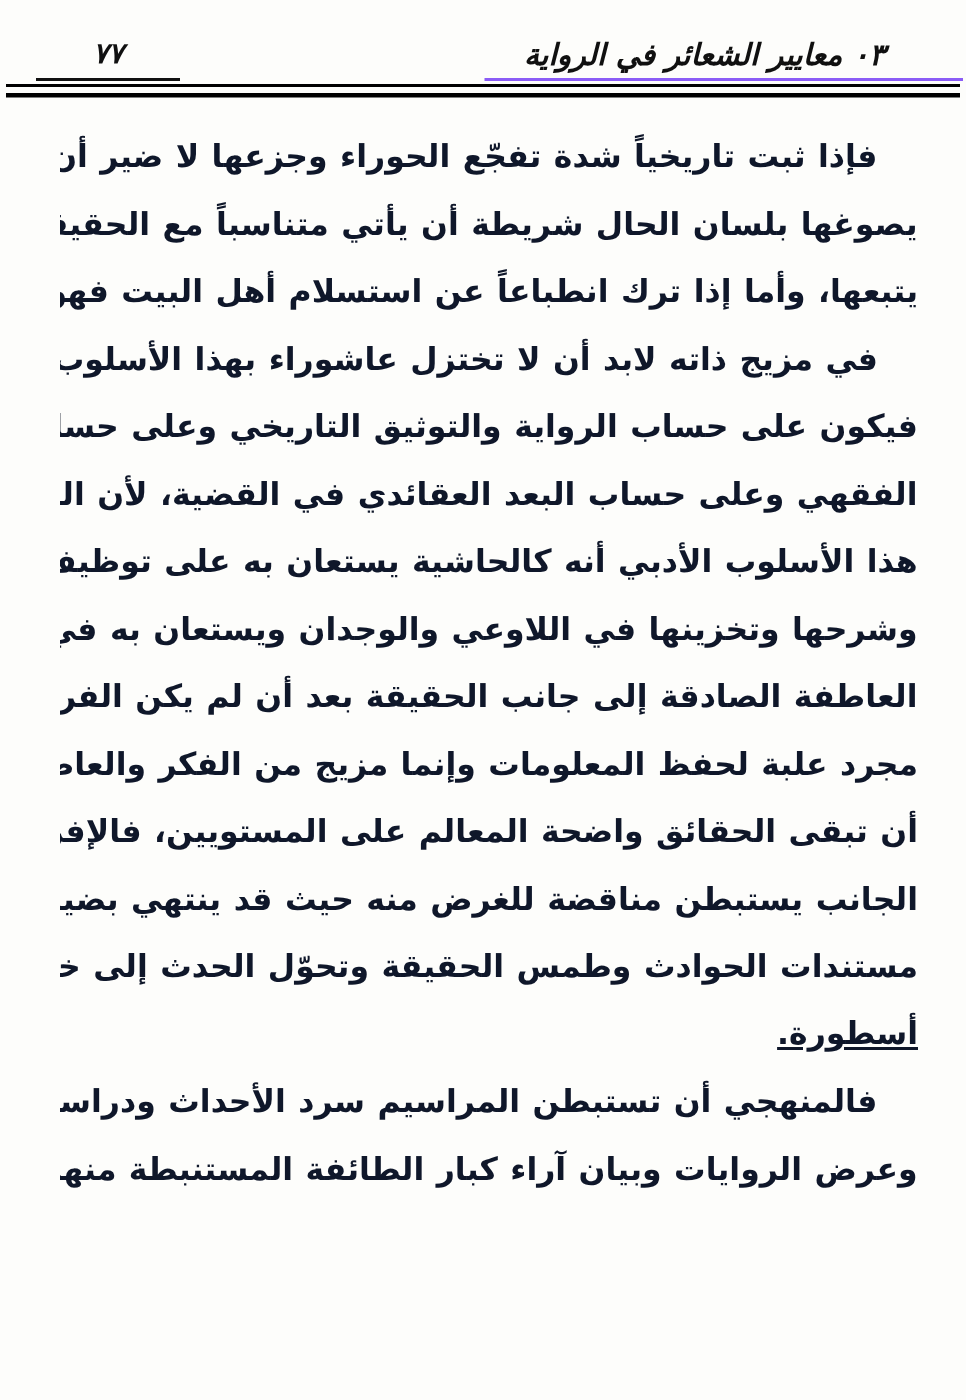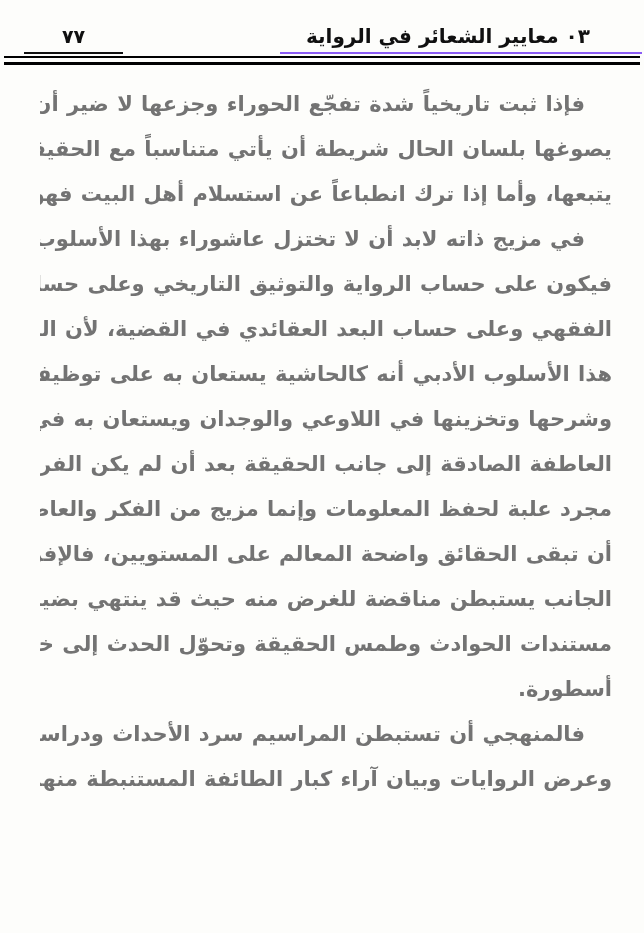--- a/index.html
+++ b/index.html
@@ -18,20 +18,21 @@
     position: absolute;
     top: 18px;
     left: 0;
     right: 0;
     height: 36px;
     display: flex;
     align-items: flex-end;
     justify-content: space-between;
     box-sizing: border-box;
     padding: 0 2px 0 24px;
+    font-style: italic;
   }
   .page-num {
     font-size: 19px;
     font-weight: bold;
     letter-spacing: 2px;
     padding: 0 38px 5px 38px;
     border-bottom: 2px solid #111;
   }
   .chapter-title {
     direction: rtl;
@@ -51,35 +52,36 @@
     border-bottom: 3px solid #000;
   }
   .body-text {
     position: absolute;
     top: 82px;
     right: 32px;
     left: 40px;
     direction: rtl;
     font-size: 21px;
     font-weight: bold;
-    color: #737373;
+    color: #0f172a;
   }
   .tline {
     height: 45px;
     line-height: 45px;
     text-align: justify;
     text-align-last: justify;
     word-spacing: 1px;
     white-space: nowrap;
     overflow: hidden;
   }
   .tline.indent { padding-right: 27px; }
   .tline.short {
     text-align: center;
     text-align-last: right;
+    text-decoration: underline;
   }
 </style>
 </head>
 <body>
 
 <div class="page">
 
   <div class="header">
     <div class="page-num">٧٧</div>
     <div class="chapter-title">٠٣ معايير الشعائر في الرواية</div>

